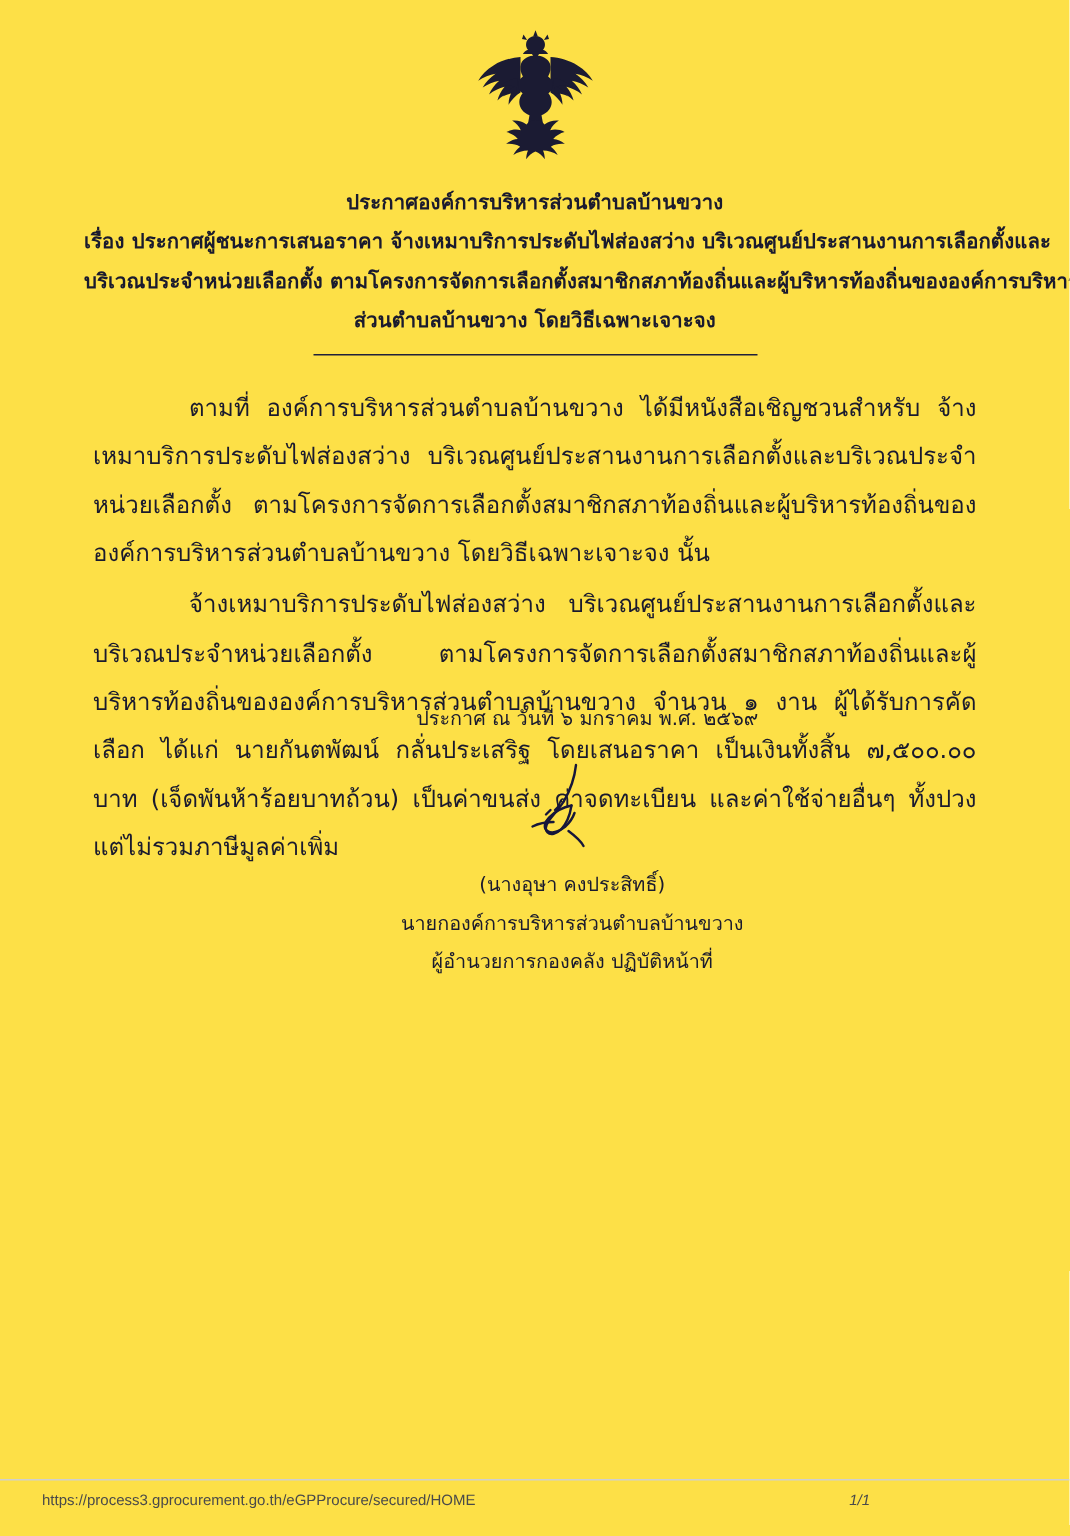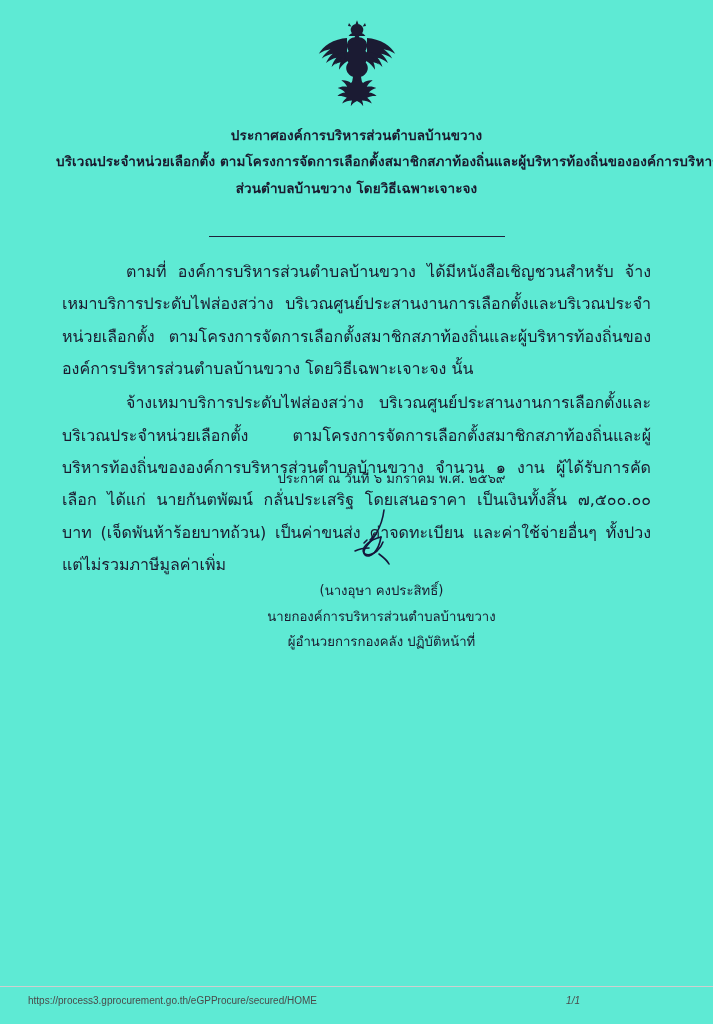--- a/index.html
+++ b/index.html
@@ -12,21 +12,21 @@
     height: 1024px;
     position: relative;
     font-family: "DejaVu Sans", "Liberation Sans", sans-serif;
     color: #1a1a2e;
     overflow: hidden;
   }
 
   .page {
     position: absolute;
     inset: 0;
-    background: #5eead4;
+    background: #fde047;
   }
 
   
   .emblem-wrap {
     position: absolute;
     top: 18px;
     left: 0;
     width: 713px;
     text-align: center;
   }
@@ -179,20 +179,21 @@
           <path d="M60 34c4.4.6 8.6 2.6 12 5.6-3.4-.8-6.8-.8-10 0 3.2 1.6 6 4 8 6.8-3-1.6-6.2-2.4-9.4-2.4z"></path>
 
           <path d="M48 62c-2.6 0-4.8 1.2-6 3-2.6-2-6-3-9.6-2.6 2.6 1.6 4.6 3.8 5.8 6.4-3.2-.8-6.6-.4-9.6 1.2 3 .8 5.6 2.4 7.6 4.6-2.8.2-5.6 1.4-7.8 3.4 3.4-.4 6.6.2 9.4 1.8-2 1.4-3.6 3.4-4.6 5.6 3-2 6.4-3 9.8-3-.8 1.8-1.2 3.8-1.2 5.8 1.6-2.4 3.8-4.2 6.2-5.2 2.4 1 4.6 2.8 6.2 5.2 0-2-.4-4-1.2-5.8 3.4 0 6.8 1 9.8 3-1-2.2-2.6-4.2-4.6-5.6 2.8-1.6 6-2.2 9.4-1.8-2.2-2-5-3.2-7.8-3.4 2-2.2 4.6-3.8 7.6-4.6-3-1.6-6.4-2-9.6-1.2 1.2-2.6 3.2-4.8 5.8-6.4-3.6-.4-7 .6-9.6 2.6-1.2-1.8-3.4-3-6-3z"></path>
         </g>
       </svg>
     </span>
   </div>
 
   <div class="heading">
     <span class="line">ประกาศองค์การบริหารส่วนตำบลบ้านขวาง</span>
+    <span class="line">เรื่อง  ประกาศผู้ชนะการเสนอราคา  จ้างเหมาบริการประดับไฟส่องสว่าง  บริเวณศูนย์ประสานงานการเลือกตั้งและ</span>
     <span class="line">บริเวณประจำหน่วยเลือกตั้ง  ตามโครงการจัดการเลือกตั้งสมาชิกสภาท้องถิ่นและผู้บริหารท้องถิ่นขององค์การบริหาร</span>
     <span class="line">ส่วนตำบลบ้านขวาง  โดยวิธีเฉพาะเจาะจง</span>
   </div>
 
   <div class="divider"></div>
 
   <div class="body">
     <p>ตามที่  องค์การบริหารส่วนตำบลบ้านขวาง  ได้มีหนังสือเชิญชวนสำหรับ  จ้างเหมาบริการประดับไฟส่องสว่าง  บริเวณศูนย์ประสานงานการเลือกตั้งและบริเวณประจำหน่วยเลือกตั้ง  ตามโครงการจัดการเลือกตั้งสมาชิกสภาท้องถิ่นและผู้บริหารท้องถิ่นขององค์การบริหารส่วนตำบลบ้านขวาง โดยวิธีเฉพาะเจาะจง  นั้น</p>
     <p>จ้างเหมาบริการประดับไฟส่องสว่าง  บริเวณศูนย์ประสานงานการเลือกตั้งและบริเวณประจำหน่วยเลือกตั้ง ตามโครงการจัดการเลือกตั้งสมาชิกสภาท้องถิ่นและผู้บริหารท้องถิ่นขององค์การบริหารส่วนตำบลบ้านขวาง จำนวน ๑ งาน ผู้ได้รับการคัดเลือก ได้แก่ นายกันตพัฒน์ กลั่นประเสริฐ โดยเสนอราคา เป็นเงินทั้งสิ้น ๗,๕๐๐.๐๐ บาท (เจ็ดพันห้าร้อยบาทถ้วน) เป็นค่าขนส่ง ค่าจดทะเบียน และค่าใช้จ่ายอื่นๆ ทั้งปวง แต่ไม่รวมภาษีมูลค่าเพิ่ม</p>
   </div>

